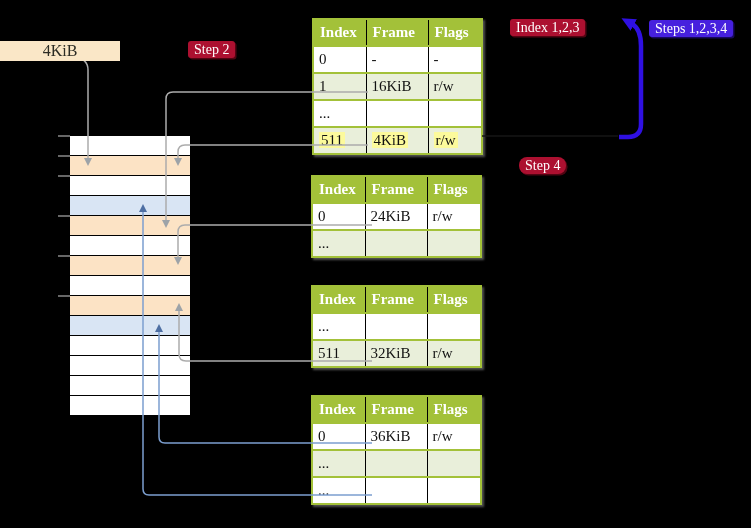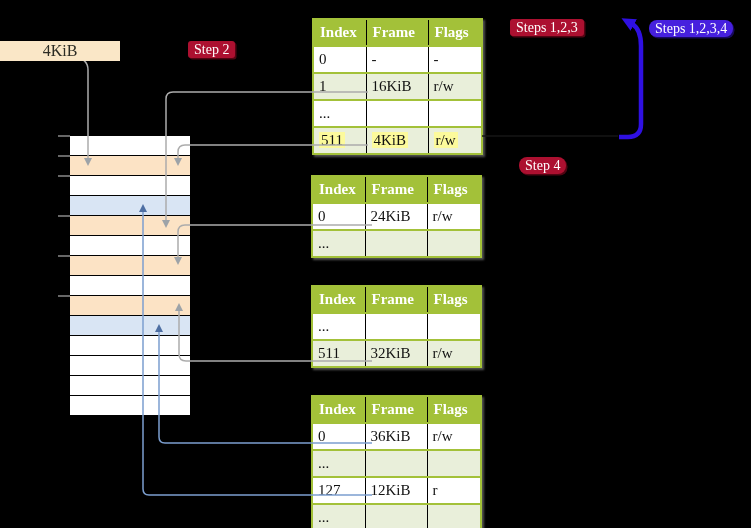--- a/index.html
+++ b/index.html
@@ -15,21 +15,21 @@
 
   
   .memlabel{position:absolute;left:0;top:41px;width:120px;height:20px;background:#fae7c7;
             color:#2c2c24;font-size:16px;line-height:20px;text-align:center;z-index:6;}
   .badge{position:absolute;color:#fff;font-size:14px;line-height:17px;padding:0 6px;
          border-radius:3px;white-space:nowrap;z-index:6;}
   .badge.red{background:#ac1030;box-shadow:1.5px 1.5px 0 rgba(90,4,20,.9);}
   .badge.violet{background:#4620de;box-shadow:1.5px 1.5px 0 rgba(26,10,102,.9);}
   #badge-step0   {left:188px;top:41px;}
   #badge-steps123{left:510px;top:19px;}
-  #badge-steps1234{left:649px;top:20px;border-radius:8px;}
+  #badge-steps1234{left:649px;top:20px;}
   #badge-step4   {left:519px;top:157px;border-radius:8px;}
 
   
   table.pt{position:absolute;border-collapse:collapse;border:2px solid #a3c139;
            box-shadow:2px 2px 2px rgba(135,135,135,.6);font-size:15px;z-index:2;
            table-layout:fixed;width:169px;background:#fff;}
   table.pt th{background:#a3c139;color:#fff;font-weight:bold;text-align:left;
               padding:2px 6px;height:21px;border-left:1.5px solid #000;}
   table.pt th:first-child{border-left:none;}
   table.pt td{padding:2px 5px;height:21px;border-top:2px solid #a3c139;
@@ -63,21 +63,21 @@
     <div class="srow wheat"></div>
     <div class="srow blue"></div>
     <div class="srow white"></div>
     <div class="srow white"></div>
     <div class="srow white"></div>
     <div class="srow white"></div>
   </div>
 
   <div class="memlabel">4KiB</div>
   <div class="badge red" id="badge-step0">Step 2</div>
-  <div class="badge red" id="badge-steps123">Steps 1,2,3</div>
+  <div class="badge red" id="badge-steps123">Index 1,2,3</div>
   <div class="badge violet" id="badge-steps1234">Steps 1,2,3,4</div>
   <div class="badge red" id="badge-step4">Step 4</div>
 
   <table class="pt" id="table-l1">
     <colgroup>
         <col style="width:53px">
         <col style="width:62px">
         <col style="width:54px">
       </colgroup>
     <thead>
@@ -181,25 +181,20 @@
     <tbody>
       <tr>
         <td>0</td>
         <td>36KiB</td>
         <td>r/w</td>
       </tr>
       <tr>
         <td>...</td>
         <td></td>
         <td></td>
-      </tr>
-      <tr>
-        <td>127</td>
-        <td>12KiB</td>
-        <td>r</td>
       </tr>
       <tr>
         <td>...</td>
         <td></td>
         <td></td>
       </tr>
     </tbody>
   </table>
 
   <svg class="overlay" width="751" height="528" viewBox="0 0 751 528">

